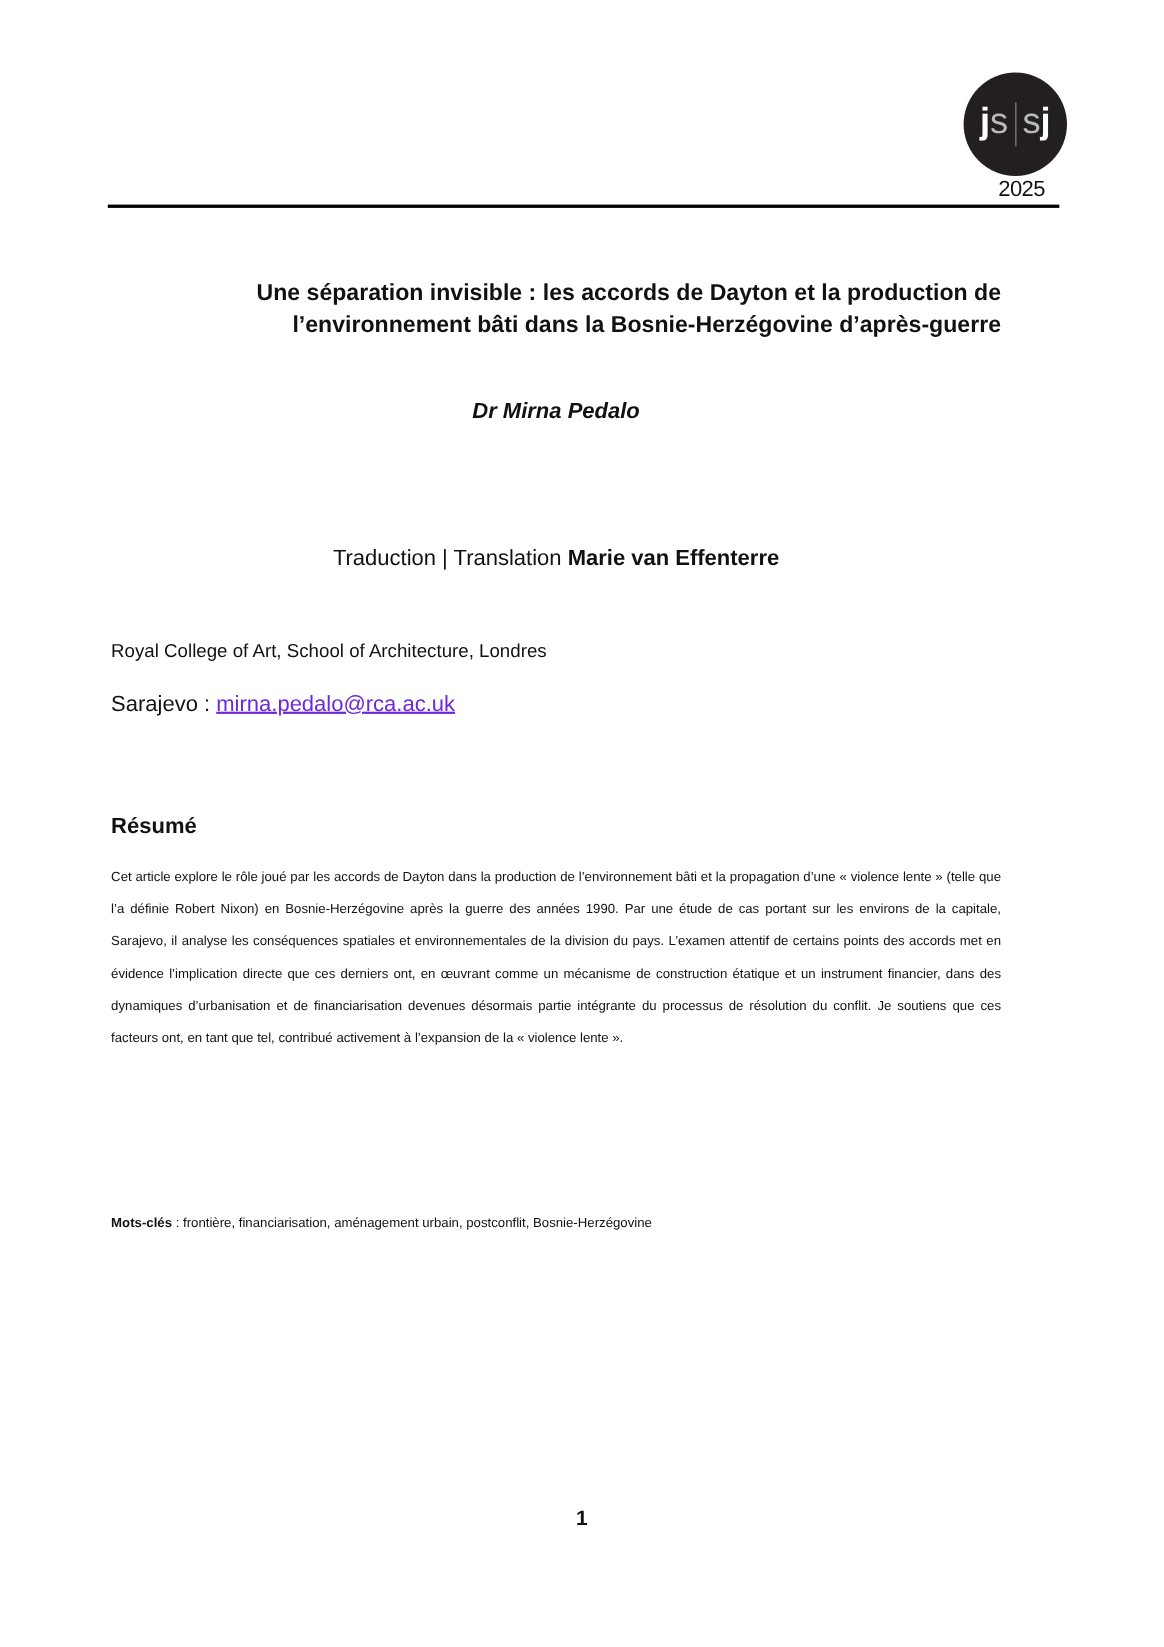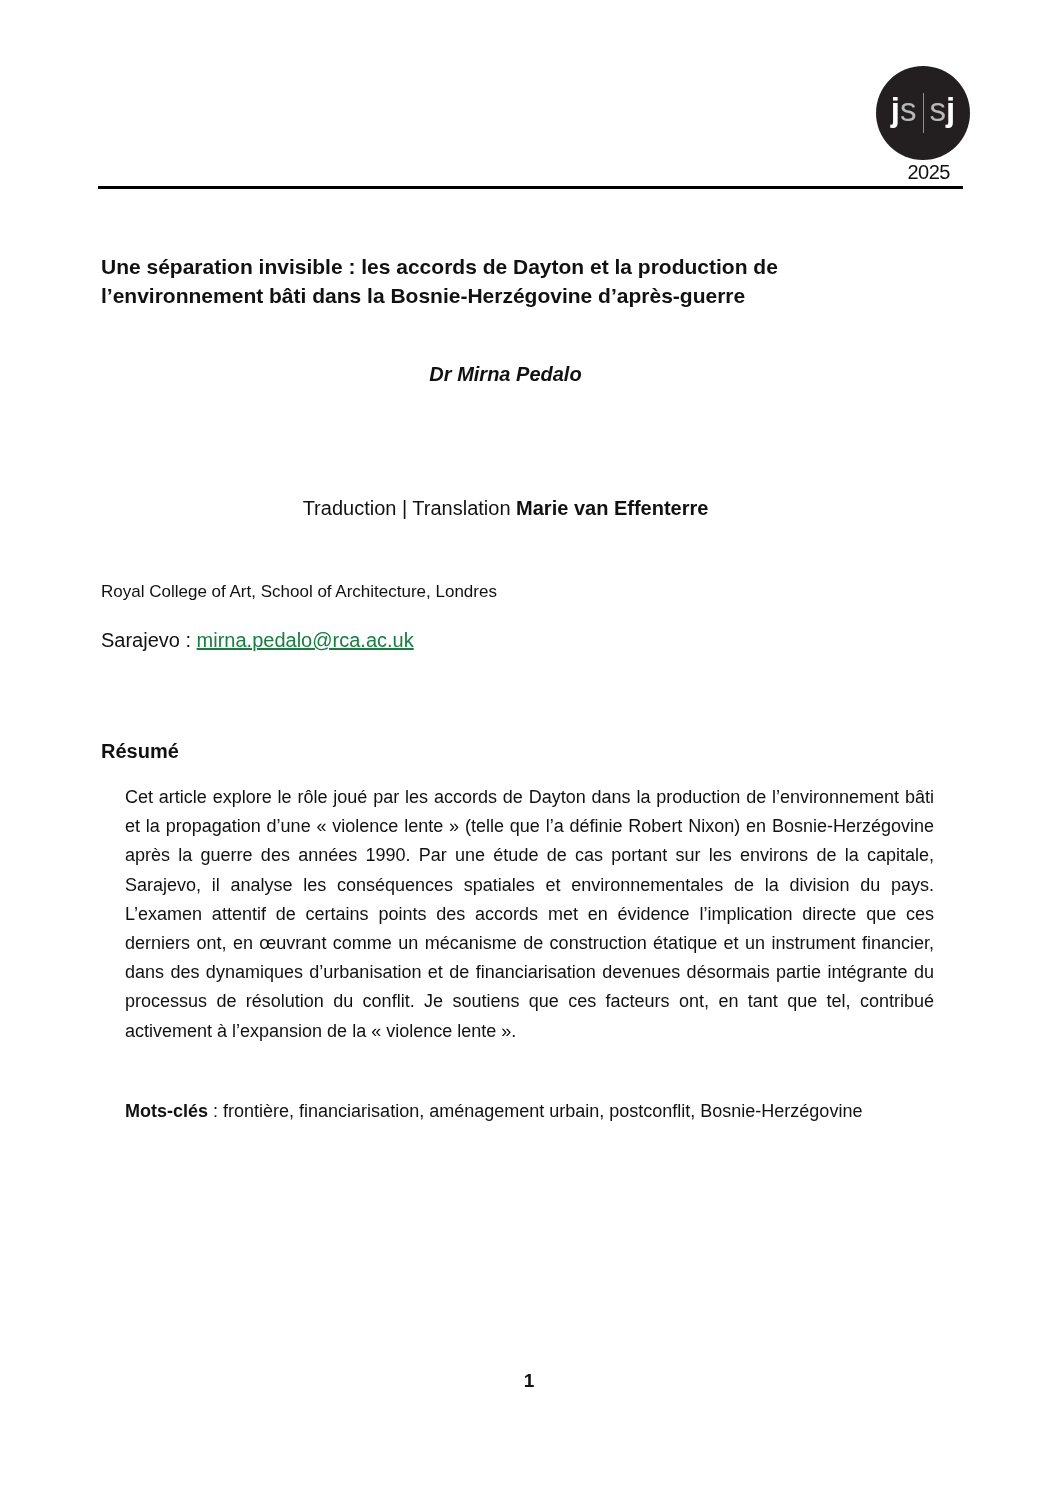--- a/index.html
+++ b/index.html
@@ -51,21 +51,21 @@
     position: absolute;
     top: 186px; left: 98px;
     width: 865px; height: 3px;
     background: #000000;
   }
 
   
   .article-title {
     position: absolute;
     top: 252px; left: 101px; width: 809px;
-    text-align: left;
+    text-align: right;
     font-weight: 700;
     font-size: 21px;
     line-height: 29px;
   }
   .author-name {
     position: absolute;
     top: 363px; left: 101px; width: 809px;
     text-align: center;
     font-weight: 700;
     font-size: 20px;
@@ -83,42 +83,41 @@
     position: absolute;
     top: 582px; left: 101px; width: 809px;
     font-size: 17px;
   }
   .email-line {
     position: absolute;
     top: 629px; left: 101px; width: 809px;
     font-size: 20px;
   }
   .email-link {
-    color: #15803d;
+    color: #6d28d9;
     text-decoration: underline;
     cursor: pointer;
   }
 
   
   .section-heading {
     position: absolute;
     left: 101px; width: 809px;
     font-weight: 700;
     font-size: 20px;
   }
   .resume-heading   { top: 740px; }
   .abstract-heading { top: 1240px; }
 
   .body-par {
     position: absolute;
     left: 101px; width: 809px;
-    font-size: 18px;
+    font-size: 12px;
     line-height: 29.2px;
     text-align: justify;
-    margin-left: 24px;
   }
   .resume-body   { top: 783px; }
   .keywords-line { top: 1097px; }
   .abstract-body { top: 1283px; text-align-last: justify; }
   .keywords-label { font-weight: 700; }
 
   .page-number {
     position: absolute;
     top: 1370px; left: 0; width: 1058px;
     text-align: center;

